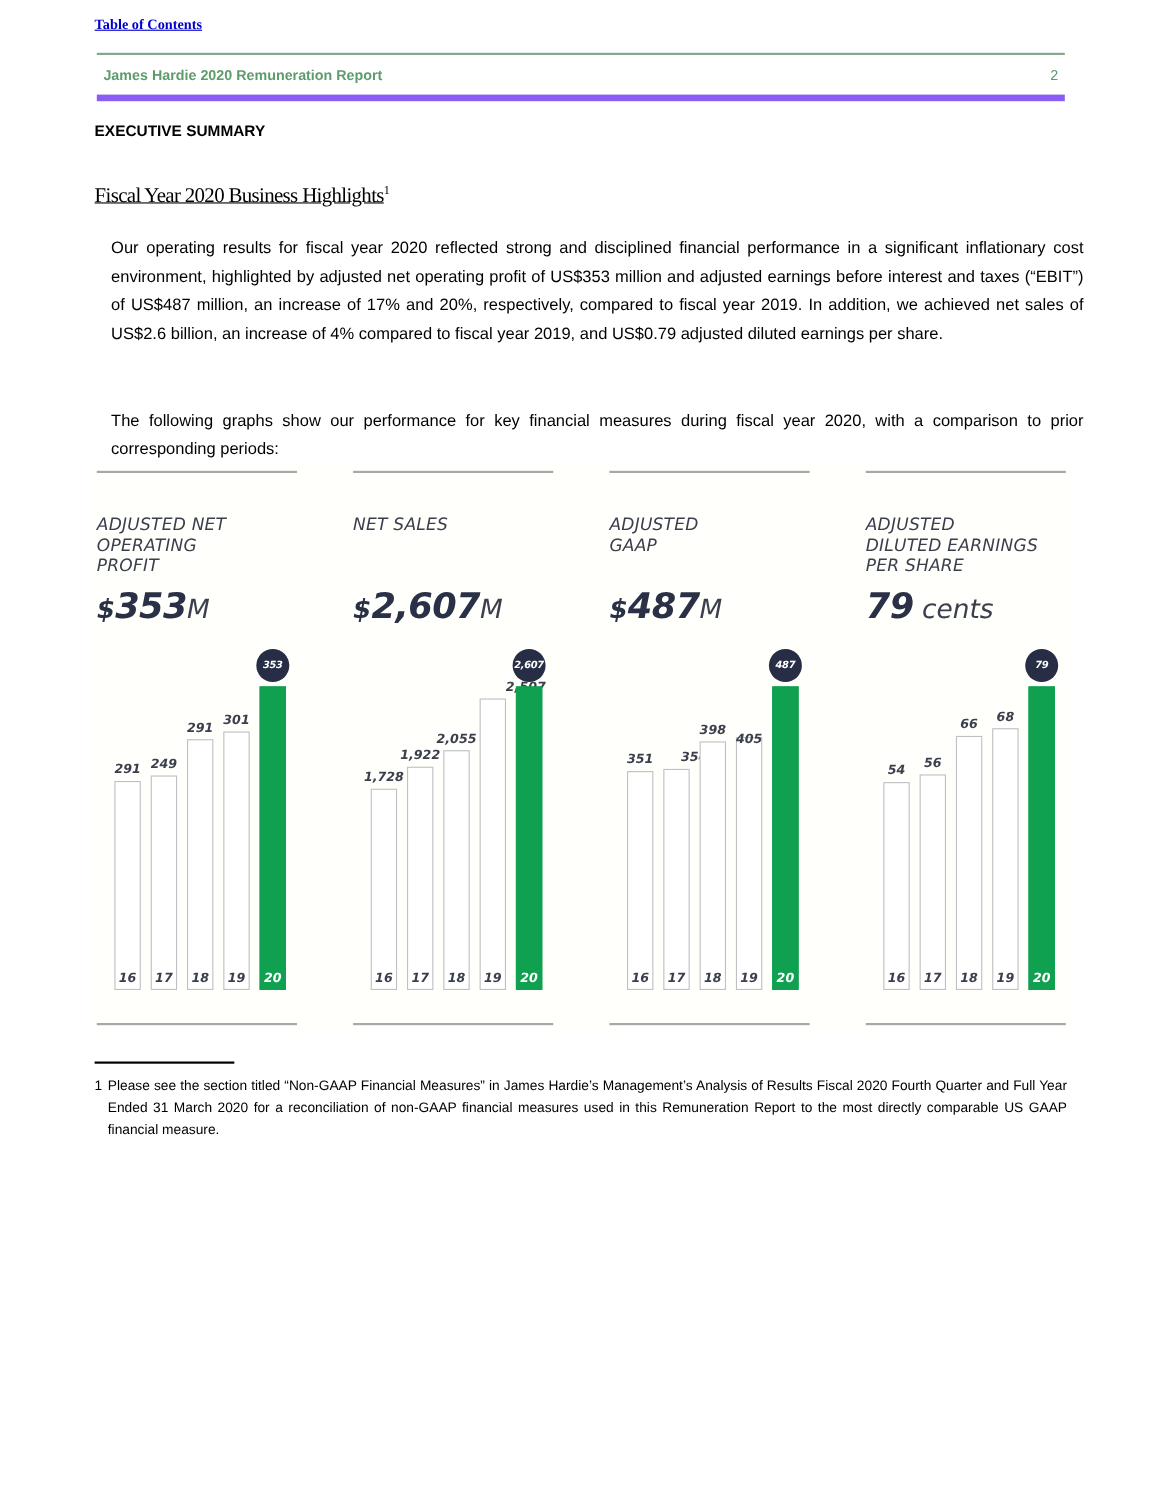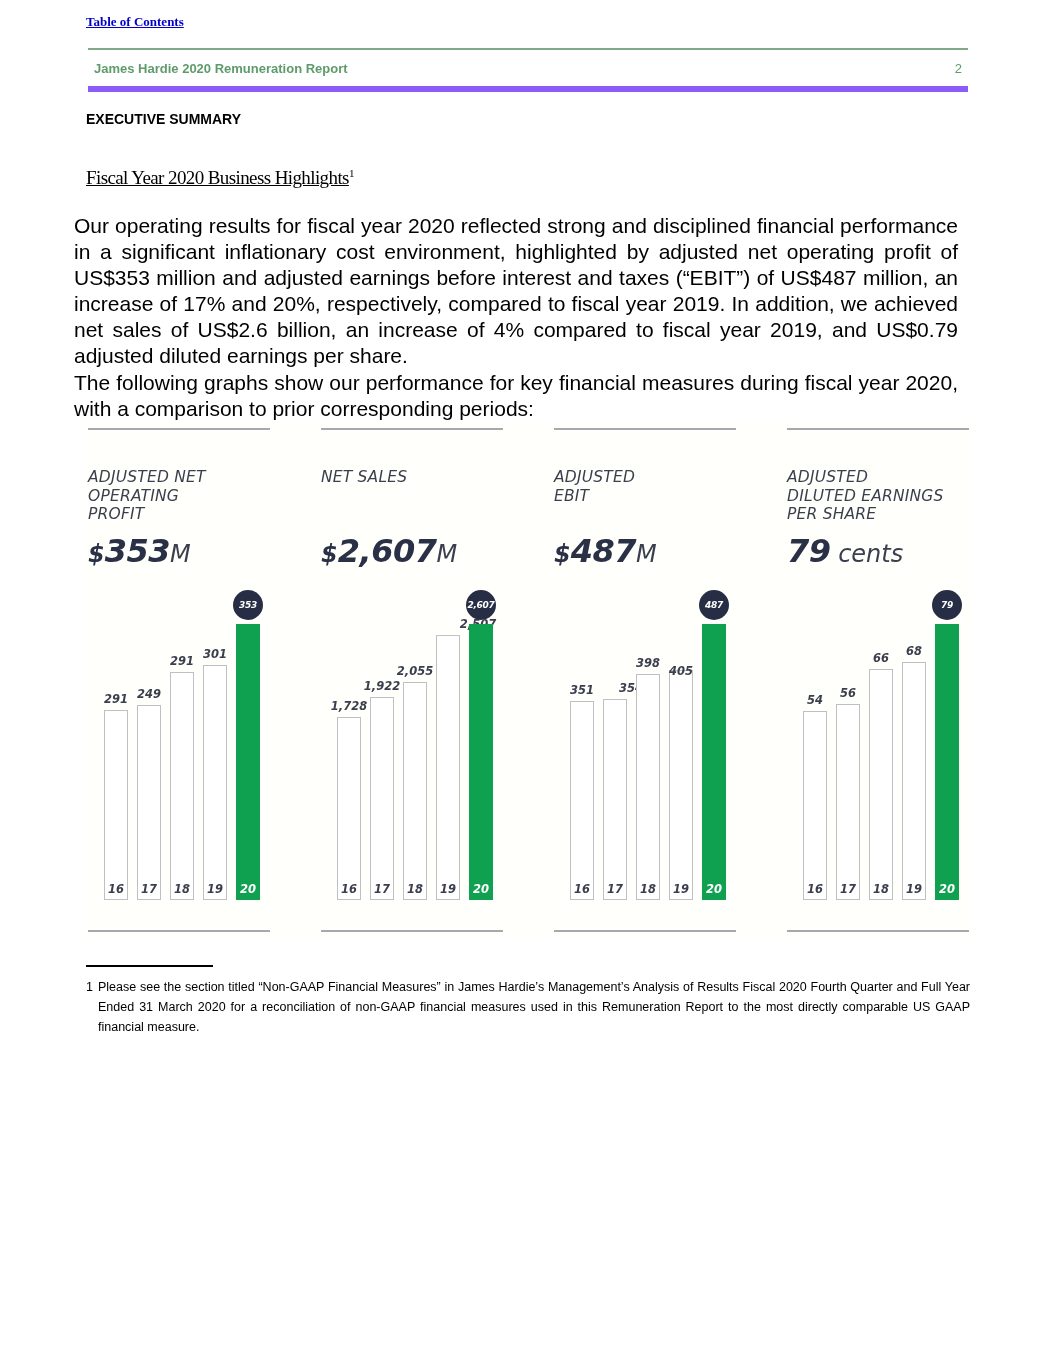--- a/index.html
+++ b/index.html
@@ -4,21 +4,21 @@
 <style>
   html, body { margin:0; padding:0; background:#fff; }
   body { width:1055px; height:1365px; position:relative; overflow:hidden; font-family:"Liberation Sans", sans-serif; color:#000; }
   .toc { position:absolute; left:86px; top:14px; font-family:"Liberation Serif", serif; font-weight:bold; font-size:13px; color:#0000cc; text-decoration:underline; cursor:pointer; }
   .hdr { position:absolute; left:88px; top:48px; width:880px; height:36px; border-top:2px solid #7fa98a; border-bottom:6px solid #8b5cf6; }
   .hdr .t { position:absolute; left:6px; top:11px; font-size:13px; font-weight:bold; color:#5e9b6b; }
   .hdr .p { position:absolute; right:6px; top:11px; font-size:13px; color:#5e9b6b; }
   .h1 { position:absolute; left:86px; top:111px; font-size:14px; font-weight:bold; }
   .h2 { position:absolute; left:86px; top:167px; font-family:"Liberation Serif", serif; font-size:19px; text-decoration:underline; letter-spacing:-0.6px; }
   .h2 sup { font-size:11px; text-decoration:none; display:inline-block; }
-  .para { position:absolute; left:74px; width:884px; font-size:21px; line-height:26px; text-align:justify; }
+  .para { position:absolute; left:101px; width:884px; font-size:15px; line-height:26px; text-align:justify; }
   .p1 { top:213px; }
   .p2 { top:370px; }
   .charts { position:absolute; left:84px; top:422px; width:888px; height:516px; background:#fffffb;font-style:italic; }
   .panel { position:absolute; top:0; width:200px; height:516px; }
   .panel .rule { position:absolute; left:4px; width:182px; height:2px; background:#a8a8ac; }
   .panel .rule.top { top:6px; }
   .panel .rule.bot { top:508px; }
   .panel .ttl { position:absolute; left:4px; top:46px; font-family:"DejaVu Sans", sans-serif; font-size:15.5px; line-height:18.5px; color:#3b3f4d; letter-spacing:0.2px; width:200px; }
   .panel .big { position:absolute; left:4px; top:110px; color:#2a3046; font-family:"DejaVu Sans", sans-serif; white-space:nowrap; }
   .panel .big .dollar { font-size:24px; font-weight:bold; }
@@ -108,21 +108,21 @@
       <div class="bar hl" style="left: 152px; top: 202px; height: 276px;">
         <span class="yr">20</span>
       </div>
       <div class="bubble" style="left: 149px; top: 168px;">2,607</div>
       <div class="rule bot"></div>
     </div>
     <div class="panel" style="left: 466px;">
       <div class="rule top"></div>
       <div class="ttl">
         <div>ADJUSTED</div>
-        <div>EBIT</div>
+        <div>GAAP</div>
       </div>
       <div class="big"><span class="dollar">$</span><span class="num">487</span><span class="unit">M</span></div>
       <div class="bar" style="left: 20px; top: 279px; height: 199px;">
         <span class="yr">16</span>
       </div>
       <div class="vlab" style="left: 7px; top: 261px;">351</div>
       <div class="bar" style="left: 53px; top: 277px; height: 201px;">
         <span class="yr">17</span>
       </div>
       <div class="vlab" style="left: 40px; top: 259px; padding-left: 16px;">354</div>

